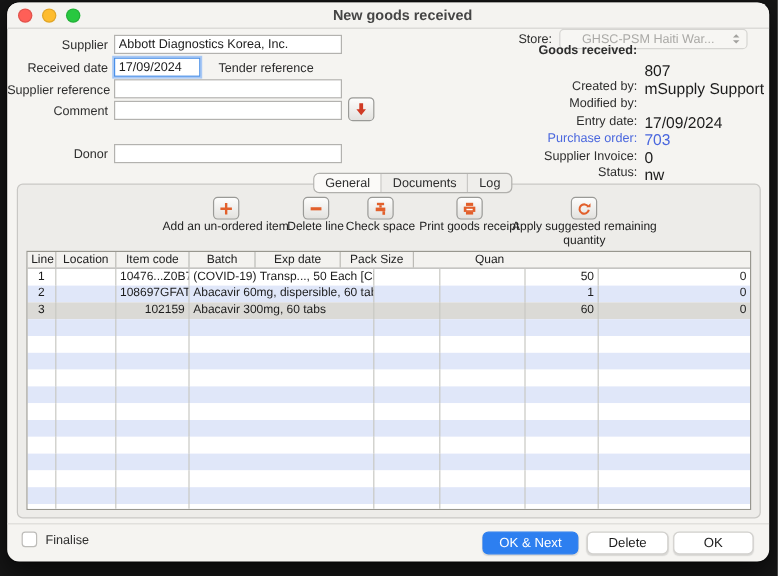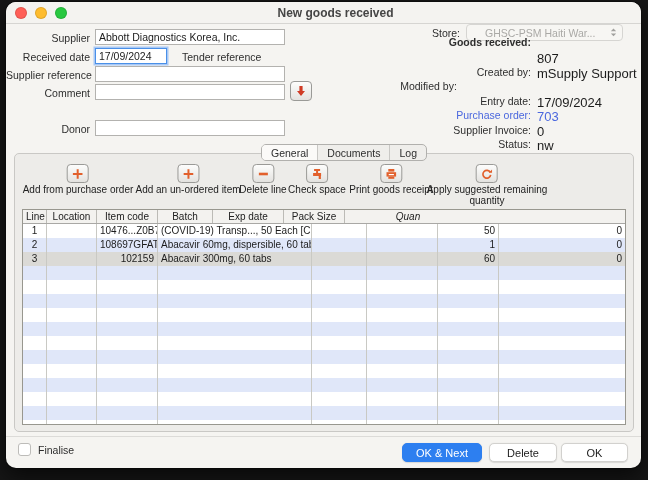--- a/index.html
+++ b/index.html
@@ -114,21 +114,21 @@
       <span>GHSC-PSM Haiti War...</span>
       <svg width="9" height="11" viewBox="0 0 9 11">
           <path d="M1.8 4.2 4.5 1.6 7.2 4.2zM1.8 6.6 4.5 9.2 7.2 6.6z" fill="#a2a19e"></path>
         </svg>
     </div>
     <div id="info-rows">
         <div class="info-label" style="top: 34px; font-weight: bold;">Goods received:</div>
         <div class="info-value" style="top: 49px;">807</div>
         <div class="info-label" style="top: 63.5px;">Created by:</div>
         <div class="info-value" style="top: 63.5px;">mSupply Support</div>
-        <div class="info-label" style="top: 78px; text-align: center;">Modified by:</div>
+        <div class="info-label" style="top: 78px;">Modified by:</div>
         <div class="info-value" style="top: 78px;"></div>
         <div class="info-label" style="top: 92.5px;">Entry date:</div>
         <div class="info-value" style="top: 92.5px;">17/09/2024</div>
         <div class="info-label blue" style="top: 107px;">Purchase order:</div>
         <div class="info-value blue" style="top: 107px;">703</div>
         <div class="info-label" style="top: 121.5px;">Supplier Invoice:</div>
         <div class="info-value" style="top: 121.5px;">0</div>
         <div class="info-label" style="top: 136px;">Status:</div>
         <div class="info-value" style="top: 136px;">nw</div>
       </div>
@@ -142,21 +142,21 @@
     <div class="panel"></div>
     <div id="toolbar"></div>
     <div class="tbl" id="table">
         <div class="trow thead">
           <div class="tcell" style="width: 24px; text-align: center;">Line</div>
           <div class="tcell" style="width: 50px; text-align: center;">Location</div>
           <div class="tcell" style="width: 61px; text-align: center;">Item code</div>
           <div class="tcell" style="width: 55px; text-align: center;">Batch</div>
           <div class="tcell" style="width: 71px; text-align: center;">Exp date</div>
           <div class="tcell" style="width: 61px; text-align: center;">Pack Size</div>
-          <div class="tcell" style="width: 126px; text-align: center; font-style: italic;">Quan</div>
+          <div class="tcell" style="width: 126px; text-align: center;">Quan</div>
         </div>
         <div class="trow " style="background: rgb(255, 255, 255);">
           <div class="tcell" style="width: 24px; text-align: center;">1</div>
           <div class="tcell" style="width: 50px; text-align: center;"></div>
           <div class="tcell" style="width: 61px; text-align: left;">10476...Z0B73</div>
           <div class="tcell" style="width: 154px; text-align: left;">(COVID-19) Transp..., 50 Each [Citotest]</div>
           <div class="tcell" style="width: 55px; text-align: left;"></div>
           <div class="tcell" style="width: 71px; text-align: left;"></div>
           <div class="tcell" style="width: 61px; text-align: right;">50</div>
           <div class="tcell" style="width: 126px; text-align: right;">0</div>
@@ -301,28 +301,20 @@
           <div class="tcell" style="width: 61px; text-align: right;"></div>
           <div class="tcell" style="width: 126px; text-align: right;"></div>
         </div>
       </div>
 
     <div class="divider"></div>
     <div class="checkbox"></div>
     <div class="cblabel">Finalise</div>
     <div id="footer-buttons"></div>
 
-  <div class="toolitem" style="left: 72px; top: 162px;">
-        <div class="iconwrap">
-          <svg width="12" height="12" viewBox="0 0 12 12">
-            <path d="M5 1.2h2v3.8h3.8v2H7v3.8H5V7H1.2V5H5z" fill="#e2602c"></path>
-          </svg>
-        </div>
-        <div class="tlabel">Add from purchase order</div>
-      </div>
       <div class="toolitem" style="left: 182px; top: 162px;">
         <div class="iconwrap">
           <svg width="12" height="12" viewBox="0 0 12 12">
             <path d="M5 1.2h2v3.8h3.8v2H7v3.8H5V7H1.2V5H5z" fill="#e2602c"></path>
           </svg>
         </div>
         <div class="tlabel">Add an un-ordered item</div>
       </div>
       <div class="toolitem" style="left: 257px; top: 162px;">
         <div class="iconwrap">

